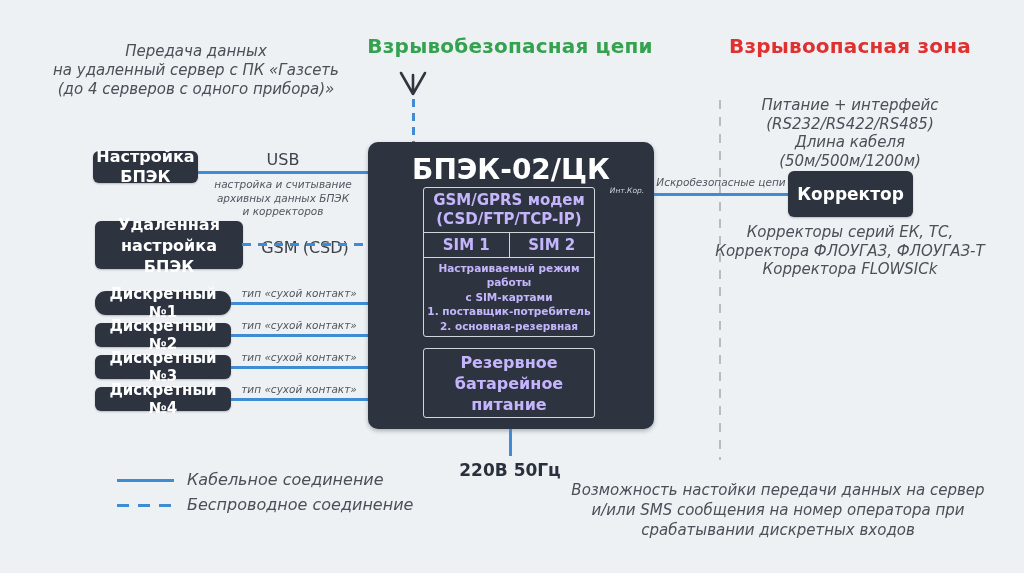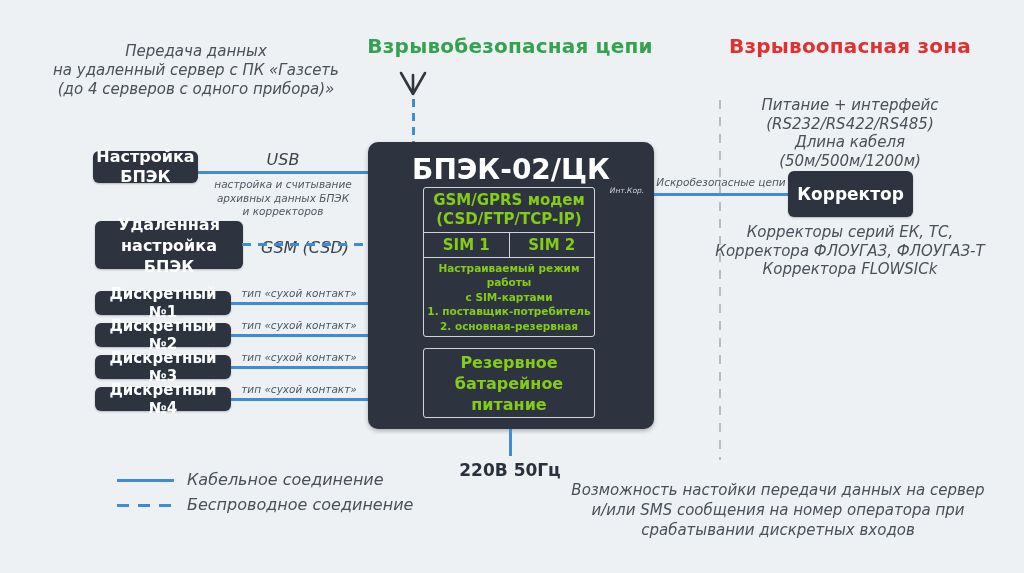--- a/index.html
+++ b/index.html
@@ -62,21 +62,20 @@
   }
   .dash-v{
     width:3px;
     background:repeating-linear-gradient(180deg,var(--blue) 0 8px,transparent 8px 14px);
   }
   .sep{
     width:2px;
     background:repeating-linear-gradient(180deg,#b7bcc2 0 9px,transparent 9px 17px);
   }
   .link-label{
-    font-style:italic;
     color:#3e434b;
     font-size:16px;
   }
   .main-unit{
     left:368px;top:142px;width:286px;height:287px;
     background:var(--box);
     border-radius:10px;
     color:#fff;
     box-shadow:0 2px 4px rgba(20,25,35,.3);
   }
@@ -84,21 +83,21 @@
     margin-top:11px;
     font-size:28px;
     font-weight:bold;
     text-align:center;
   }
   .inner-box{
     position:absolute;
     left:55px;width:172px;
     border:1px solid rgba(240,243,247,.85);
     border-radius:3px;
-    color:#84cc16;
+    color:#c4b5fd;
   }
   .modem-box{top:45px;height:150px;display:flex;flex-direction:column;}
   .modem-row1{
     height:53px;border-bottom:1px solid rgba(240,243,247,.85);
     display:flex;align-items:center;justify-content:center;
     font-size:15px;font-weight:bold;line-height:19px;text-align:center;
   }
   .sim-row{height:29px;display:flex;border-bottom:1px solid rgba(240,243,247,.85);}
   .sim-cell{
     flex:1;display:flex;align-items:center;justify-content:center;
@@ -147,21 +146,21 @@
 <div class="abs line" style="left:198px;top:171px;width:170px;"></div>
 <div class="abs small-note center pre" style="left:193px;top:178px;width:180px;">настройка и считывание
 архивных данных БПЭК
 и корректоров</div>
 
 <div class="abs dark-box pre" style="left:95px;top:221px;width:148px;height:48px;font-size:16px;line-height:21px;">Удаленная
 настройка БПЭК</div>
 <div class="abs link-label center" style="left:235px;top:238px;width:140px;">GSM (CSD)</div>
 <div class="abs dash-h" style="left:242px;top:243px;width:126px;"></div>
 
-<div class="abs dark-box" style="left:95px;top:291px;width:136px;height:24px;font-size:15px;">Дискретный №1</div>
+<div class="abs dark-box" style="left:95px;top:291px;width:136px;height:24px;font-size:15px;border-radius:11px;">Дискретный №1</div>
 <div class="abs small-note center" style="left:229px;top:287px;width:140px;">тип «сухой контакт»</div>
 <div class="abs line" style="left:231px;top:302px;width:137px;"></div>
 
 <div class="abs dark-box" style="left:95px;top:323px;width:136px;height:24px;font-size:15px;">Дискретный №2</div>
 <div class="abs small-note center" style="left:229px;top:319px;width:140px;">тип «сухой контакт»</div>
 <div class="abs line" style="left:231px;top:334px;width:137px;"></div>
 
 <div class="abs dark-box" style="left:95px;top:355px;width:136px;height:24px;font-size:15px;">Дискретный №3</div>
 <div class="abs small-note center" style="left:229px;top:351px;width:140px;">тип «сухой контакт»</div>
 <div class="abs line" style="left:231px;top:366px;width:137px;"></div>

